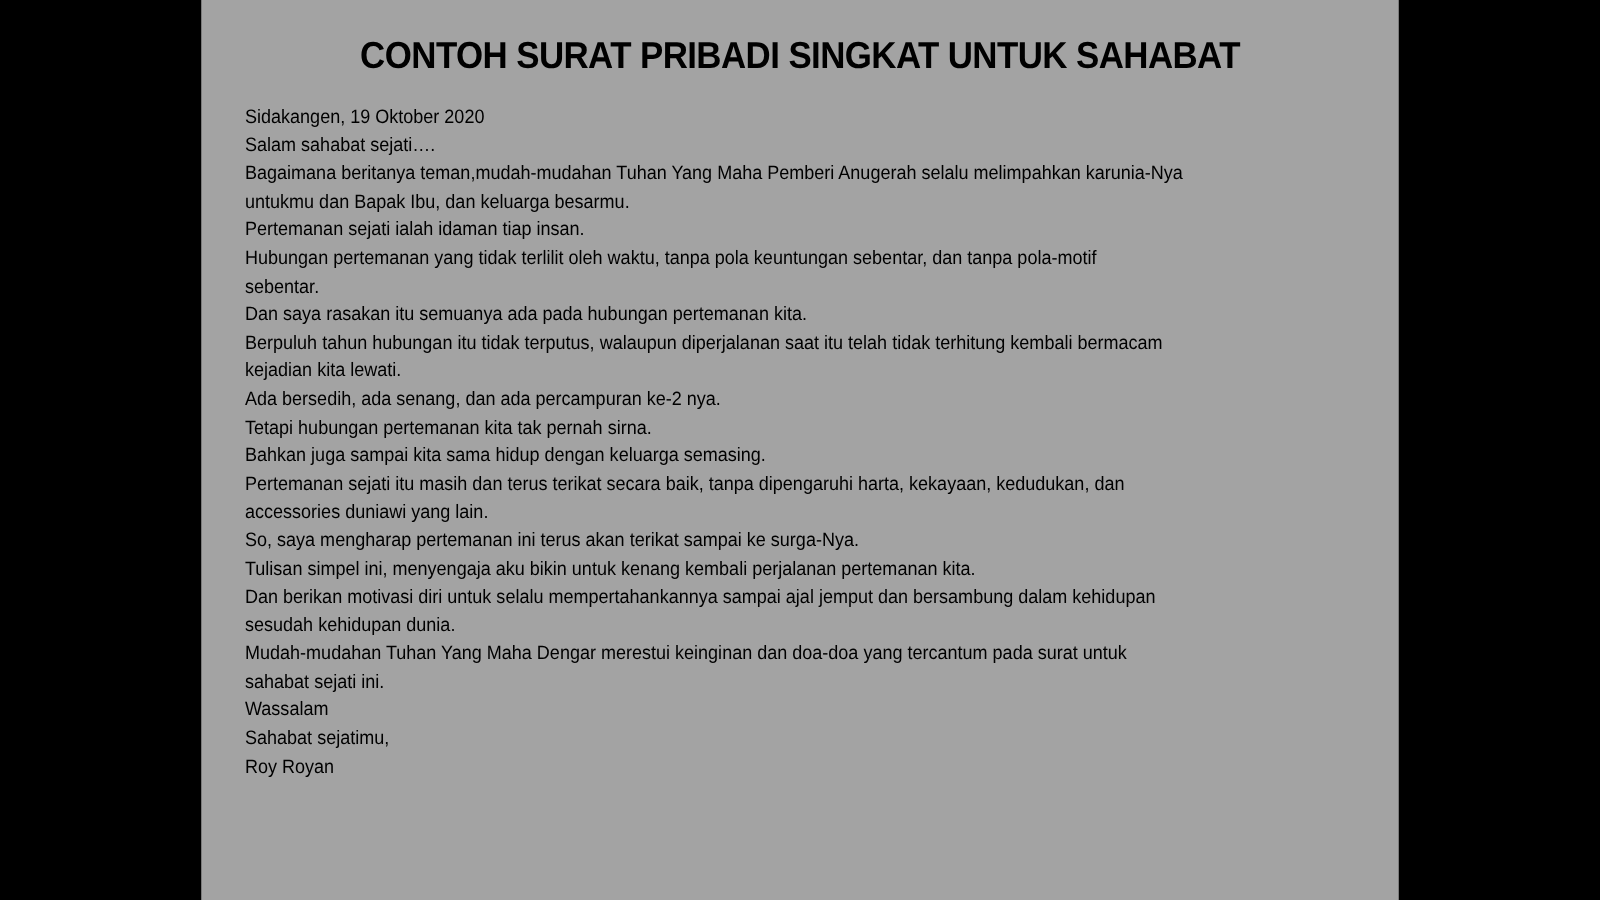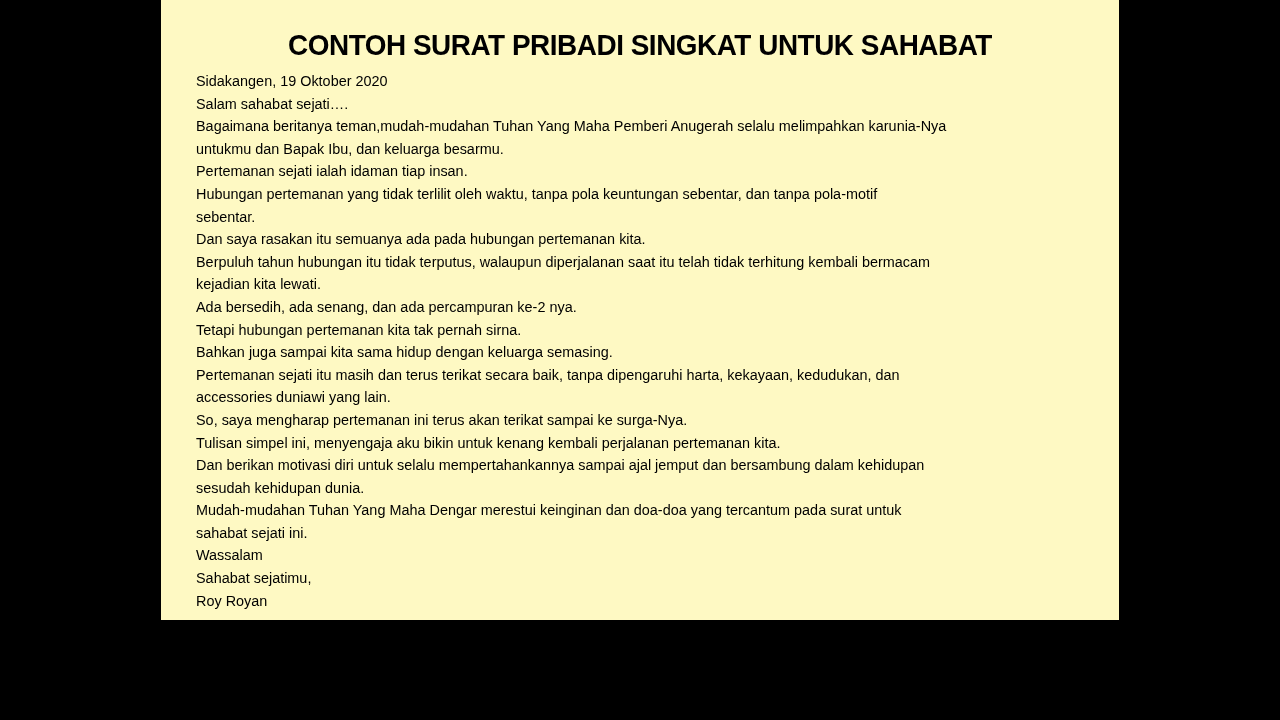--- a/index.html
+++ b/index.html
@@ -1,32 +1,32 @@
 <!DOCTYPE html>
 <html><head>
 <meta charset="utf-8">
 <style>
   html, body { margin: 0; padding: 0; }
   body {
     width: 1280px; height: 720px; background: #000000; overflow: hidden;
     position: relative;
   }
   .slide {
-    position: absolute; left: 161px; top: 0; width: 958px; height: 620px;
-    background: #fef9c3;
+    position: absolute; left: 161px; top: 0; width: 958px; height: 720px;
+    background: #a3a3a3;
     text-decoration: underline;
   }
   .title {
     position: absolute; left: 0; top: 28px; width: 958px; text-align: center;
     font-family: "Liberation Sans", sans-serif; font-weight: bold;
     font-size: 30px; color: #000; letter-spacing: -0.5px;
     transform: scaleX(0.93); transform-origin: center;
   }
   .body {
-    position: absolute; left: 35px; top: 70px; width: 900px;
+    position: absolute; left: 35px; top: 83px; width: 900px;
     font-family: "Liberation Sans", sans-serif; font-size: 15.5px;
     line-height: 22.6px; color: #000;
   }
   .line { white-space: nowrap; transform: scaleX(0.93); transform-origin: left; }
 </style>
 </head>
 <body>
 
 <div class="slide">
   <div class="title">CONTOH SURAT PRIBADI SINGKAT UNTUK SAHABAT</div>

